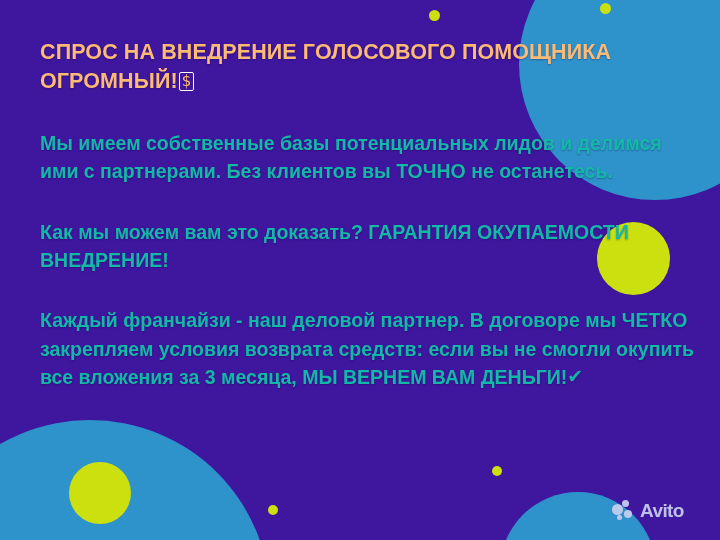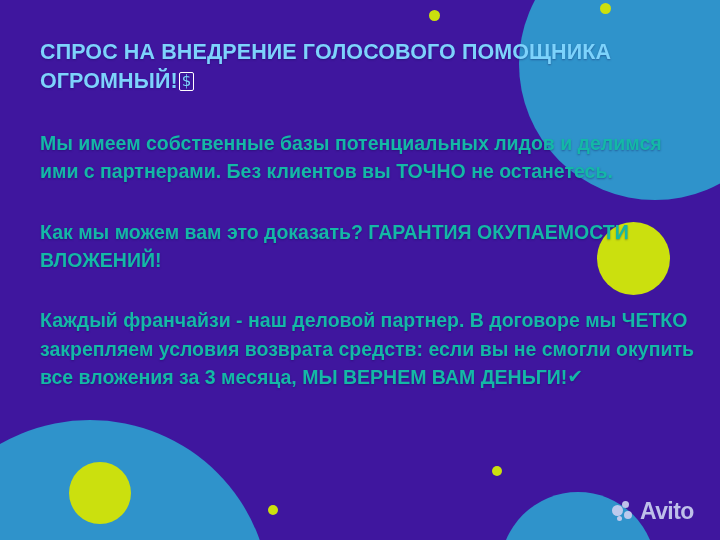--- a/index.html
+++ b/index.html
@@ -57,21 +57,21 @@
 
   
   #content {
     position: absolute;
     left: 40px;
     top: 38px;
     width: 660px;
     z-index: 5;
   }
   .headline {
-    color: #7dd3fc;
+    color: #fdba74;
     font-size: 21.5px;
     font-weight: bold;
     line-height: 1.33;
     letter-spacing: 0.1px;
     margin: 0 0 34px 0;
     text-shadow: 0 1px 2px rgba(20,0,70,0.35);
   }
   .para {
     color: #14b8a6;
     font-size: 19.5px;
@@ -117,21 +117,21 @@
     display: block;
     border-radius: 50%;
     background: #c9cff0;
   }
   #avito-dots i.d1 { width: 11px; height: 11px; left: 0px;  top: 4px; }
   #avito-dots i.d2 { width: 7px;  height: 7px;  left: 10px; top: 0px; }
   #avito-dots i.d3 { width: 8px;  height: 8px;  left: 12px; top: 10px; }
   #avito-dots i.d4 { width: 5px;  height: 5px;  left: 5px;  top: 15px; }
   #avito-wordmark {
     color: #c9cff0;
-    font-size: 23px;
+    font-size: 19px;
     font-weight: bold;
     letter-spacing: -0.6px;
     line-height: 1;
   }
 </style>
 </head>
 <body>
 
 <div id="poster">
 
@@ -145,21 +145,21 @@
   <span class="dot" id="dot-top-right"></span>
   <span class="dot" id="dot-bottom-mid"></span>
   <span class="dot" id="dot-bottom-right"></span>
 
   <div id="content">
 
     <h1 class="headline"><span>СПРОС НА ВНЕДРЕНИЕ ГОЛОСОВОГО ПОМОЩНИКА ОГРОМНЫЙ!</span><span class="emoji-box">$</span></h1>
 
     <p class="para"><span>Мы имеем собственные базы потенциальных лидов и делимся ими с партнерами. Без клиентов вы ТОЧНО не останетесь.</span></p>
 
-    <p class="para"><span>Как мы можем вам это доказать? ГАРАНТИЯ ОКУПАЕМОСТИ ВЛОЖЕНИЙ!</span></p>
+    <p class="para"><span>Как мы можем вам это доказать? ГАРАНТИЯ ОКУПАЕМОСТИ ВНЕДРЕНИЕ!</span></p>
 
     <p class="para"><span>Каждый франчайзи - наш деловой партнер. В договоре мы ЧЕТКО закрепляем условия возврата средств: если вы не смогли окупить все вложения за 3 месяца, МЫ ВЕРНЕМ ВАМ ДЕНЬГИ!</span><span class="emoji-check">✔</span></p>
 
   </div>
 
   <div id="avito-logo">
     <span id="avito-dots">
       <i class="d1"></i>
         <i class="d2"></i>
         <i class="d3"></i>

